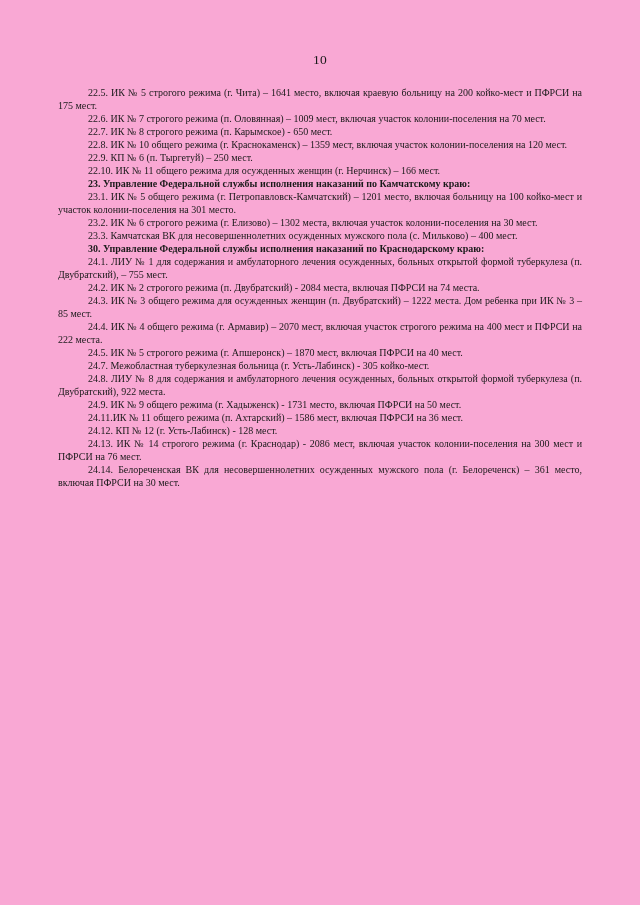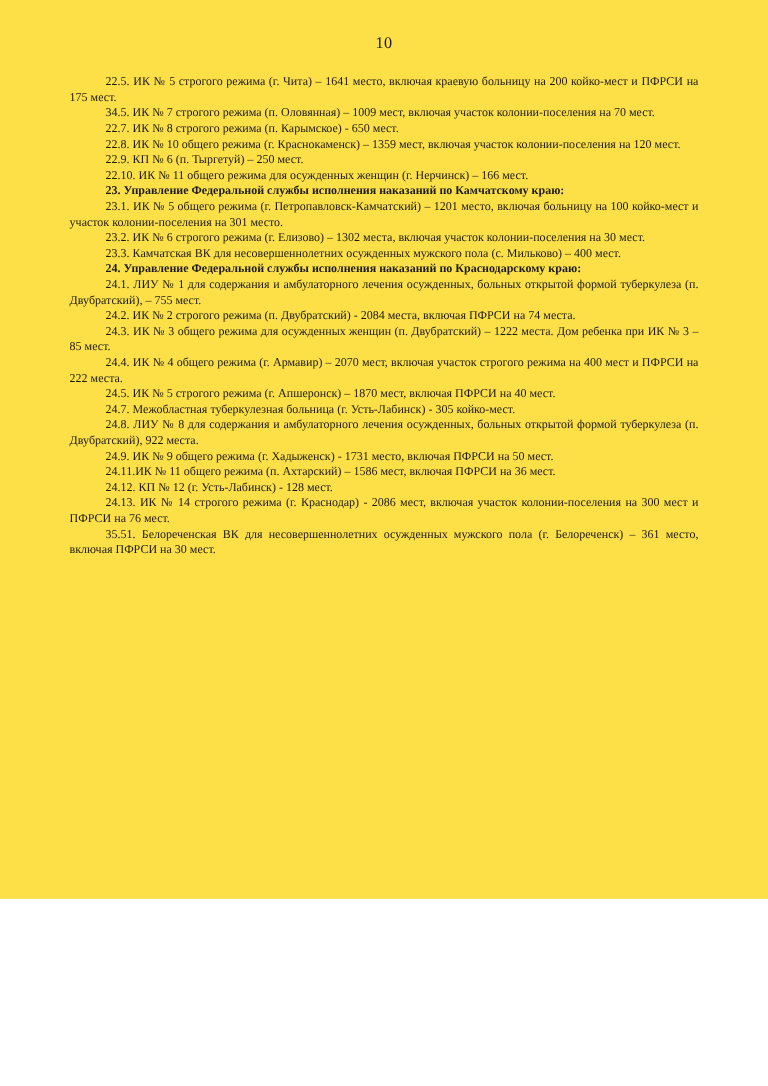--- a/index.html
+++ b/index.html
@@ -9,24 +9,24 @@
   }
   body {
     width: 640px;
     height: 905px;
     font-family: "Liberation Serif", "DejaVu Serif", serif;
     color: #1a1a1a;
   }
   .page {
     position: relative;
     width: 640px;
-    height: 749px;
+    height: 905px;
     box-sizing: border-box;
-    padding: 28px 58px 30px 58px;
-    background: #fde047;
+    padding: 52px 58px 30px 58px;
+    background: #f9a8d4;
   }
   .page-number {
     text-align: center;
     font-size: 13.5px;
     margin: 0 0 18px 0;
     letter-spacing: 0.3px;
   }
   .body-text {
     font-size: 10px;
     line-height: 1.30;
@@ -52,39 +52,39 @@
 </head>
 <body>
 
 <div class="page">
 
   <div class="page-number">10</div>
 
   <div class="body-text">
 
     <p class="para">22.5. ИК № 5 строгого режима (г. Чита) – 1641 место, включая краевую больницу на 200 койко-мест и ПФРСИ на 175 мест.</p>
-    <p class="para">34.5. ИК № 7 строгого режима (п. Оловянная) – 1009 мест, включая участок колонии-поселения на 70 мест.</p>
+    <p class="para">22.6. ИК № 7 строгого режима (п. Оловянная) – 1009 мест, включая участок колонии-поселения на 70 мест.</p>
     <p class="para">22.7. ИК № 8 строгого режима (п. Карымское) - 650 мест.</p>
     <p class="para">22.8. ИК № 10 общего режима (г. Краснокаменск) – 1359 мест, включая участок колонии-поселения на 120 мест.</p>
     <p class="para">22.9. КП № 6 (п. Тыргетуй) – 250 мест.</p>
     <p class="para">22.10. ИК № 11 общего режима для осужденных женщин  (г. Нерчинск) – 166 мест.</p>
     <p class="para heading">23.   Управление   Федеральной   службы   исполнения   наказаний по Камчатскому краю:</p>
     <p class="para">23.1. ИК № 5 общего режима (г. Петропавловск-Камчатский) – 1201 место, включая больницу на 100 койко-мест и участок колонии-поселения на 301 место.</p>
     <p class="para">23.2. ИК № 6 строгого режима (г. Елизово) – 1302 места, включая участок колонии-поселения на 30 мест.</p>
     <p class="para">23.3. Камчатская ВК для несовершеннолетних осужденных мужского пола (с. Мильково) – 400 мест.</p>
-    <p class="para heading">24.   Управление   Федеральной   службы   исполнения   наказаний по Краснодарскому краю:</p>
+    <p class="para heading">30.   Управление   Федеральной   службы   исполнения   наказаний по Краснодарскому краю:</p>
     <p class="para">24.1. ЛИУ № 1 для содержания и амбулаторного лечения осужденных, больных открытой формой туберкулеза (п. Двубратский), – 755 мест.</p>
     <p class="para">24.2. ИК № 2 строгого режима (п. Двубратский) - 2084 места, включая ПФРСИ на 74 места.</p>
     <p class="para">24.3. ИК № 3 общего режима для осужденных женщин (п. Двубратский) – 1222 места. Дом ребенка при ИК № 3 – 85 мест.</p>
     <p class="para">24.4. ИК № 4 общего режима (г. Армавир) – 2070 мест, включая участок строгого режима на 400 мест и ПФРСИ на 222 места.</p>
     <p class="para">24.5. ИК № 5 строгого режима (г. Апшеронск) – 1870 мест, включая ПФРСИ на 40 мест.</p>
     <p class="para">24.7. Межобластная туберкулезная больница (г. Усть-Лабинск) - 305 койко-мест.</p>
     <p class="para">24.8. ЛИУ № 8 для содержания и амбулаторного лечения осужденных, больных открытой формой туберкулеза (п. Двубратский),   922 места.</p>
     <p class="para">24.9. ИК № 9 общего режима (г. Хадыженск) - 1731 место, включая ПФРСИ на 50 мест.</p>
     <p class="para">24.11.ИК № 11 общего режима (п. Ахтарский) – 1586 мест, включая ПФРСИ на 36 мест.</p>
     <p class="para">24.12. КП № 12 (г. Усть-Лабинск) - 128 мест.</p>
     <p class="para">24.13. ИК № 14 строгого режима (г. Краснодар) -  2086 мест, включая участок колонии-поселения на 300 мест и ПФРСИ на 76 мест.</p>
-    <p class="para">35.51. Белореченская ВК для несовершеннолетних осужденных мужского пола (г. Белореченск) – 361 место, включая ПФРСИ на 30 мест.</p>
+    <p class="para">24.14. Белореченская ВК для несовершеннолетних осужденных мужского пола (г. Белореченск) – 361 место, включая ПФРСИ на 30 мест.</p>
 
   </div>
 
   <div class="scan-edge"></div>
 </div>
 
 </body></html>

